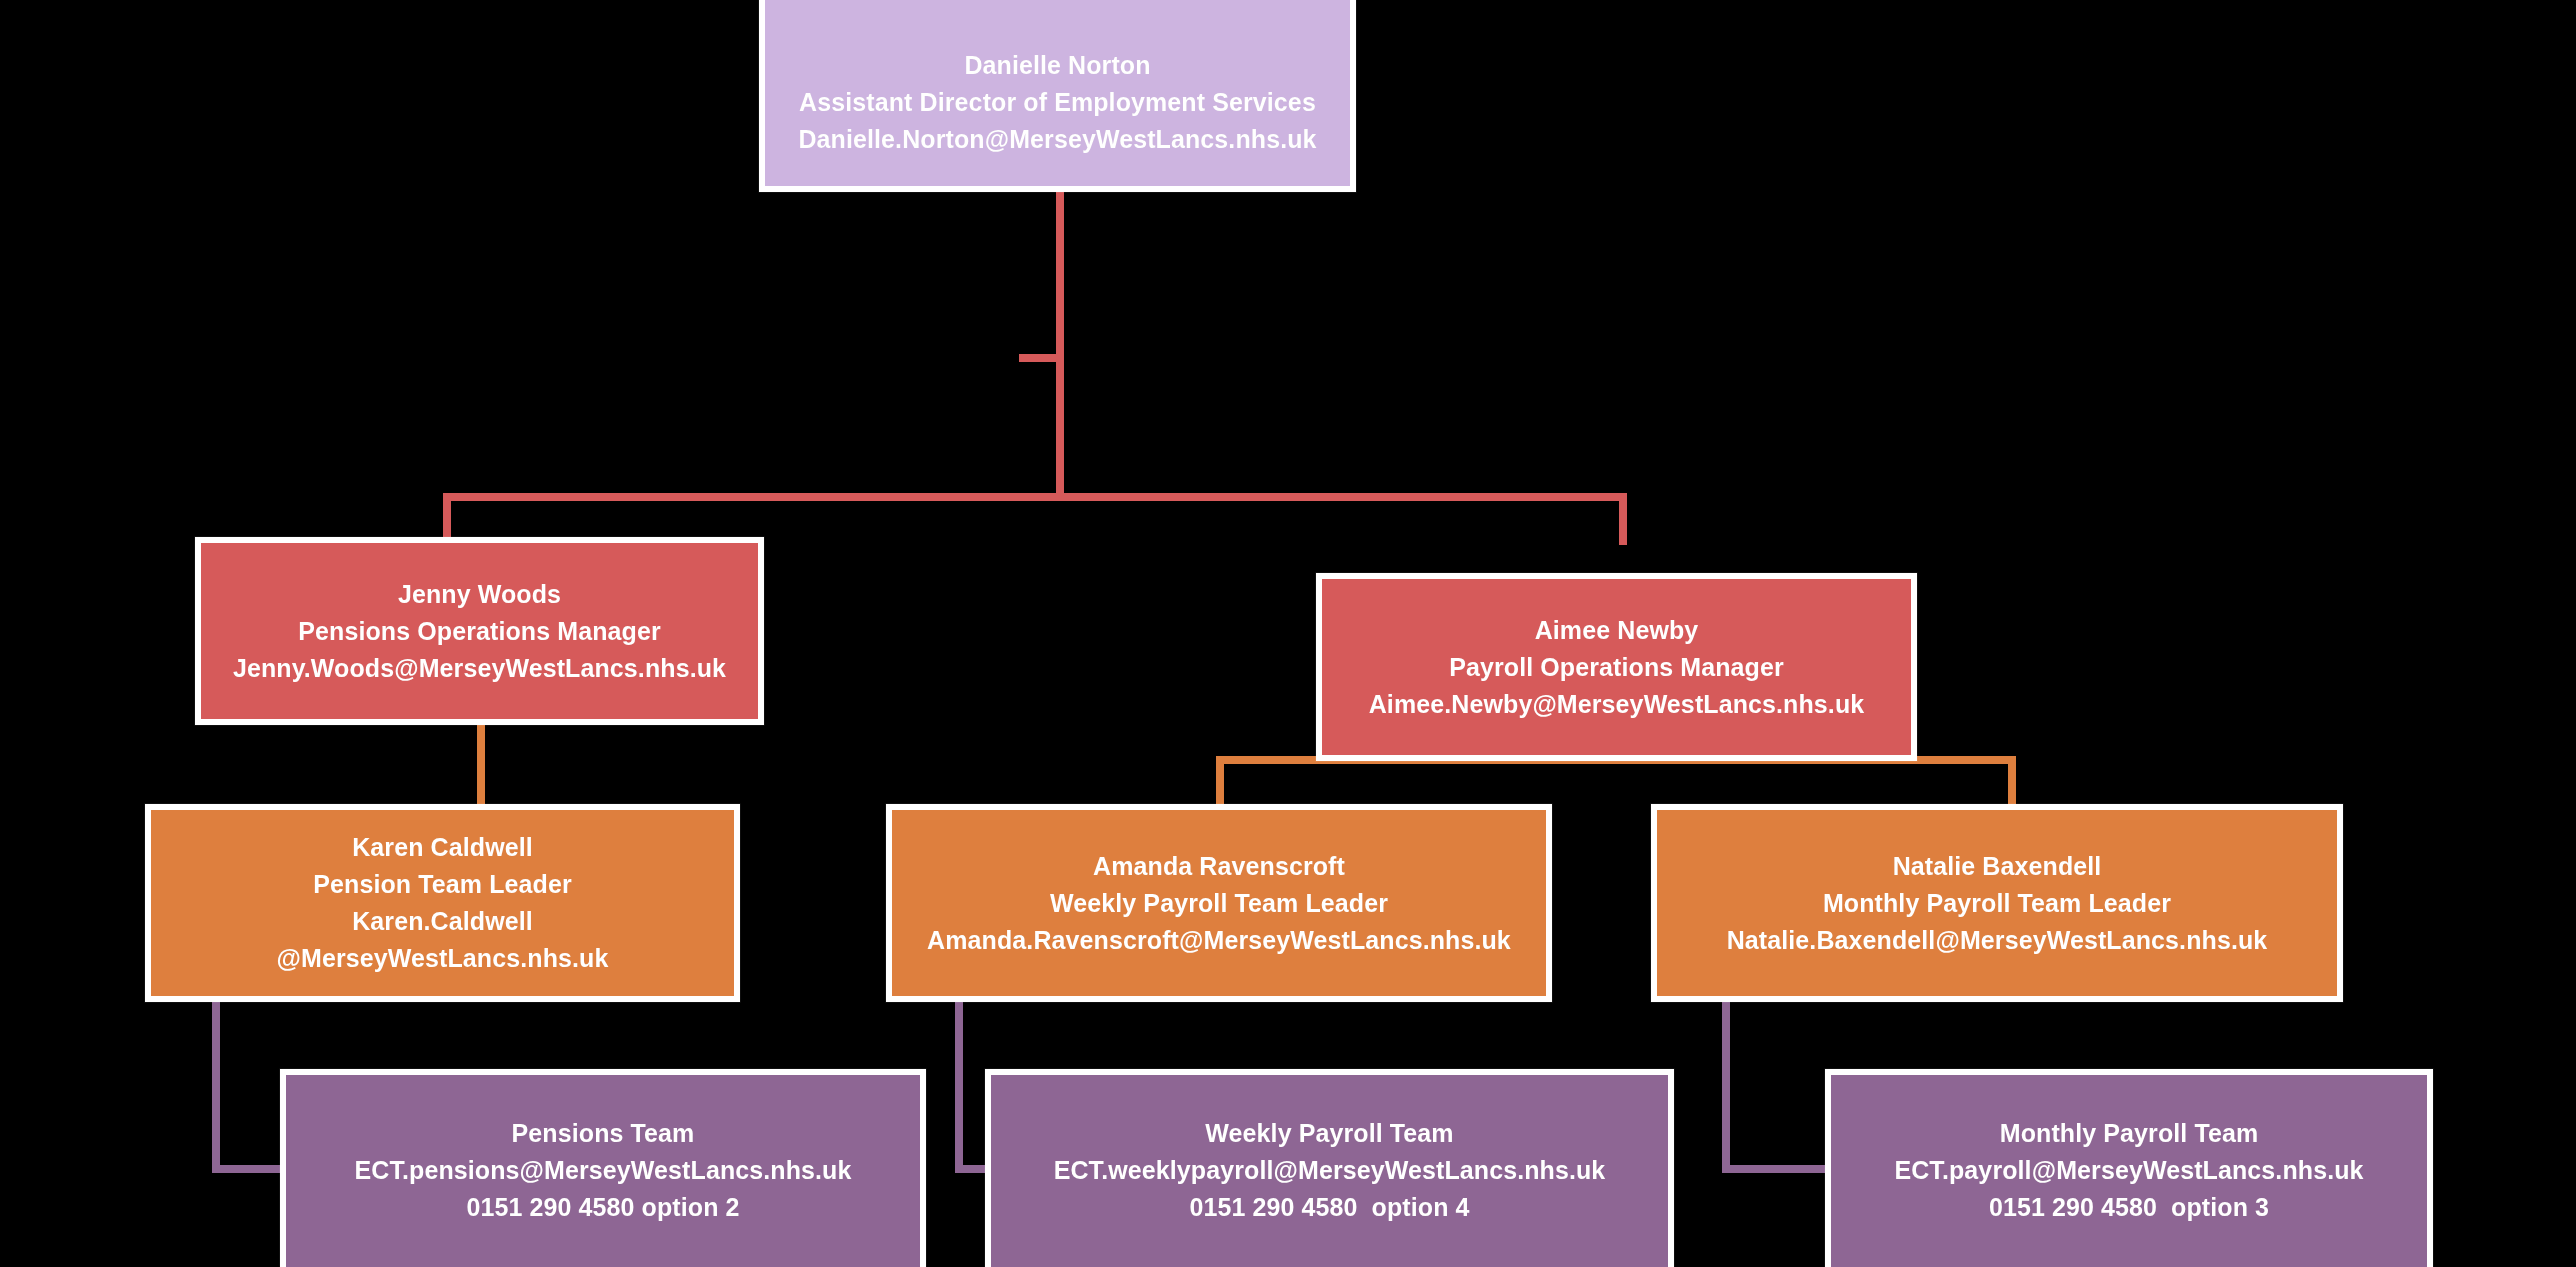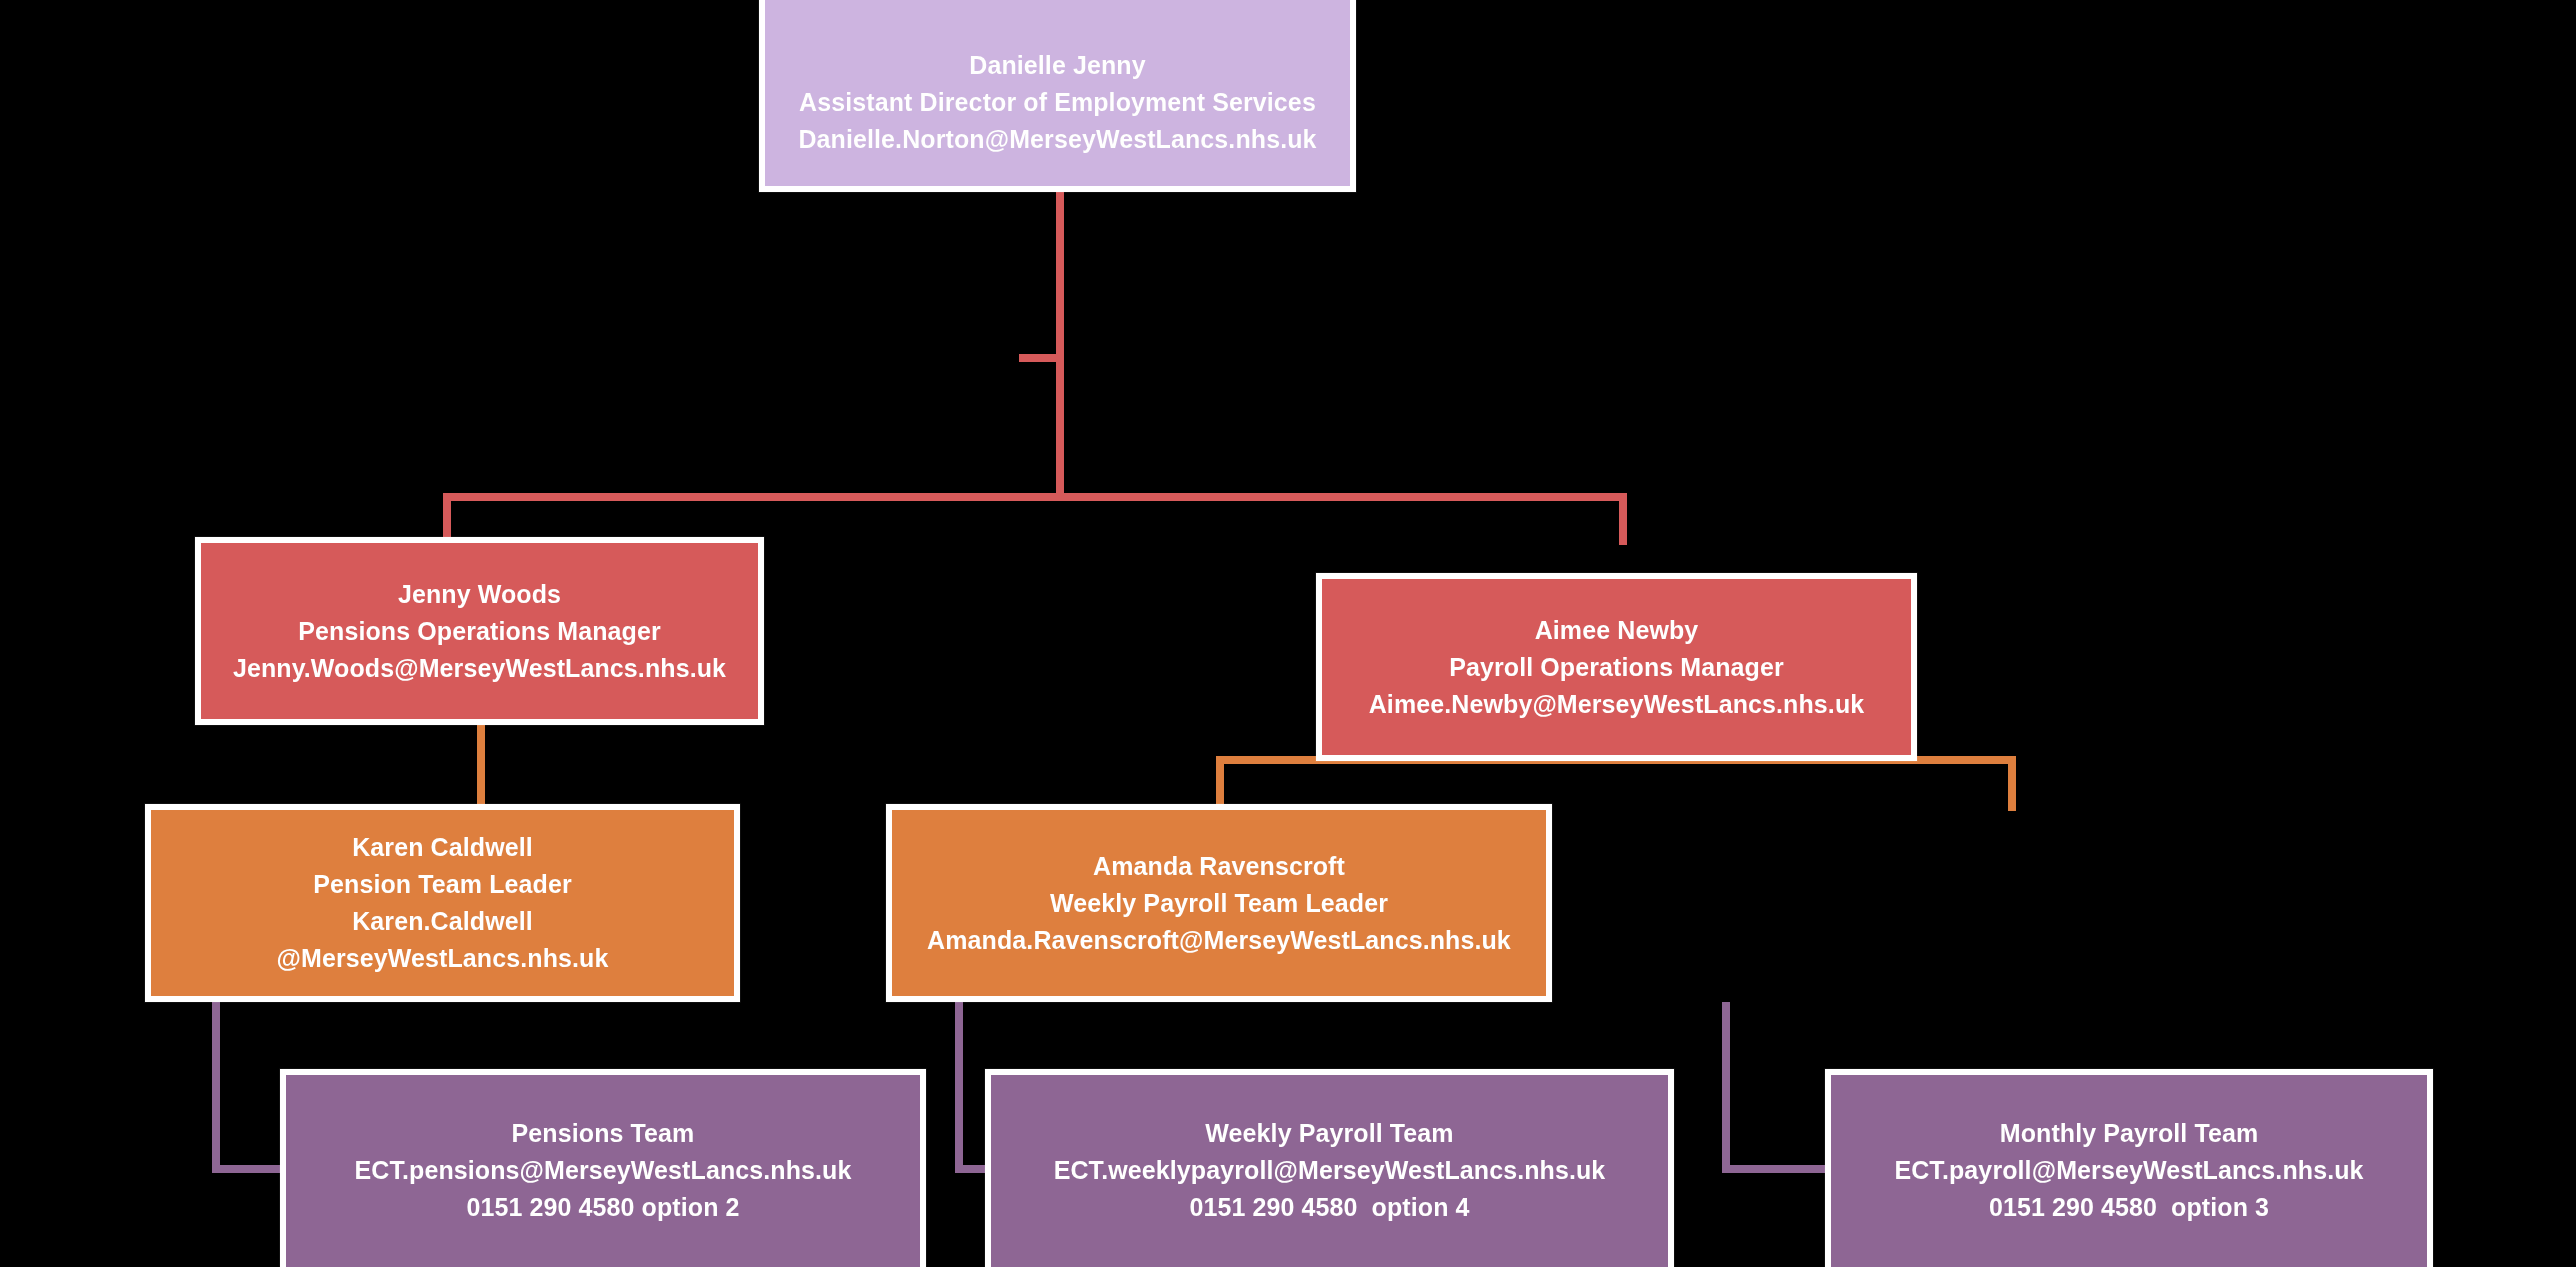--- a/index.html
+++ b/index.html
@@ -92,21 +92,21 @@
   <div class="connector" style="left:212px; top:1165px; width:75px; height:7.5px; background:#8E6694;"></div>
 
   <div class="connector" style="left:955px; top:1002px; width:7.5px; height:170px; background:#8E6694;"></div>
   <div class="connector" style="left:955px; top:1165px; width:39px; height:7.5px; background:#8E6694;"></div>
 
   <div class="connector" style="left:1722px; top:1002px; width:7.5px; height:170px; background:#8E6694;"></div>
   <div class="connector" style="left:1722px; top:1165px; width:109px; height:7.5px; background:#8E6694;"></div>
 
   <div class="org-box lvl-director" style="left:759px; top:-6.9px; width:597px; height:199px; padding-top:19.5px;">
     <div class="textwrap">
-      <span class="line name">Danielle Jenny</span>
+      <span class="line name">Danielle Norton</span>
       <span class="line role">Assistant Director of Employment Services</span>
       <span class="line email">Danielle.Norton@MerseyWestLancs.nhs.uk</span>
     </div>
   </div>
 
 
   <div class="org-box lvl-manager" style="left:195px; top:537px; width:569px; height:188px;">
     <div class="textwrap">
       <span class="line name">Jenny Woods</span>
       <span class="line role">Pensions Operations Manager</span>
@@ -132,20 +132,27 @@
   </div>
 
   <div class="org-box lvl-leader" style="left:886px; top:804px; width:666px; height:198px;">
     <div class="textwrap">
       <span class="line name">Amanda Ravenscroft</span>
       <span class="line role">Weekly Payroll Team Leader</span>
       <span class="line email">Amanda.Ravenscroft@MerseyWestLancs.nhs.uk</span>
     </div>
   </div>
 
+  <div class="org-box lvl-leader" style="left:1651px; top:804px; width:692px; height:198px;">
+    <div class="textwrap">
+      <span class="line name">Natalie Baxendell</span>
+      <span class="line role">Monthly Payroll Team Leader</span>
+      <span class="line email">Natalie.Baxendell@MerseyWestLancs.nhs.uk</span>
+    </div>
+  </div>
 
   <div class="org-box lvl-team" style="left:280px; top:1069px; width:646px; height:207px;">
     <div class="textwrap" style="margin-top:-4.6px;">
       <span class="line name">Pensions Team</span>
       <span class="line email">ECT.pensions@MerseyWestLancs.nhs.uk</span>
       <span class="line phone">0151 290 4580 option 2</span>
     </div>
   </div>
 
   <div class="org-box lvl-team" style="left:985px; top:1069px; width:689px; height:207px;">

